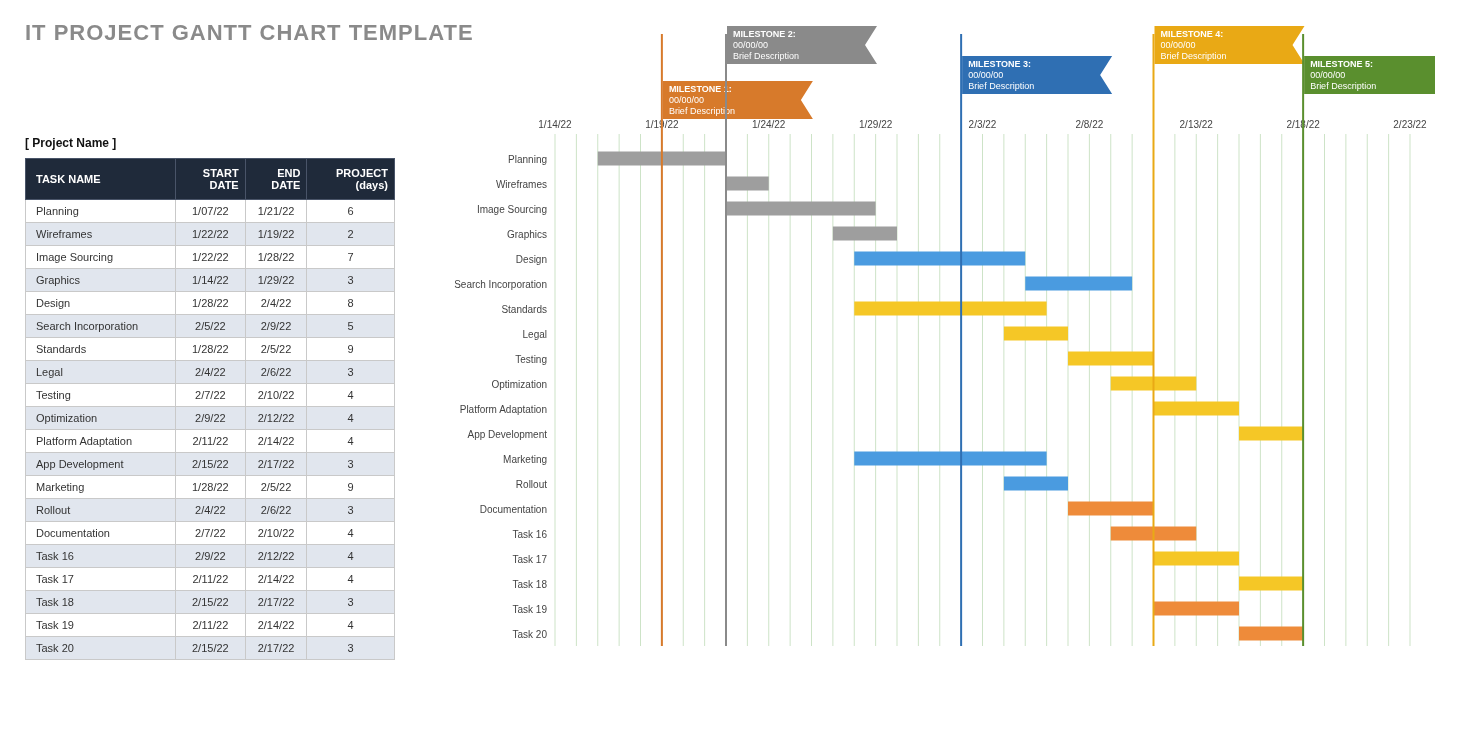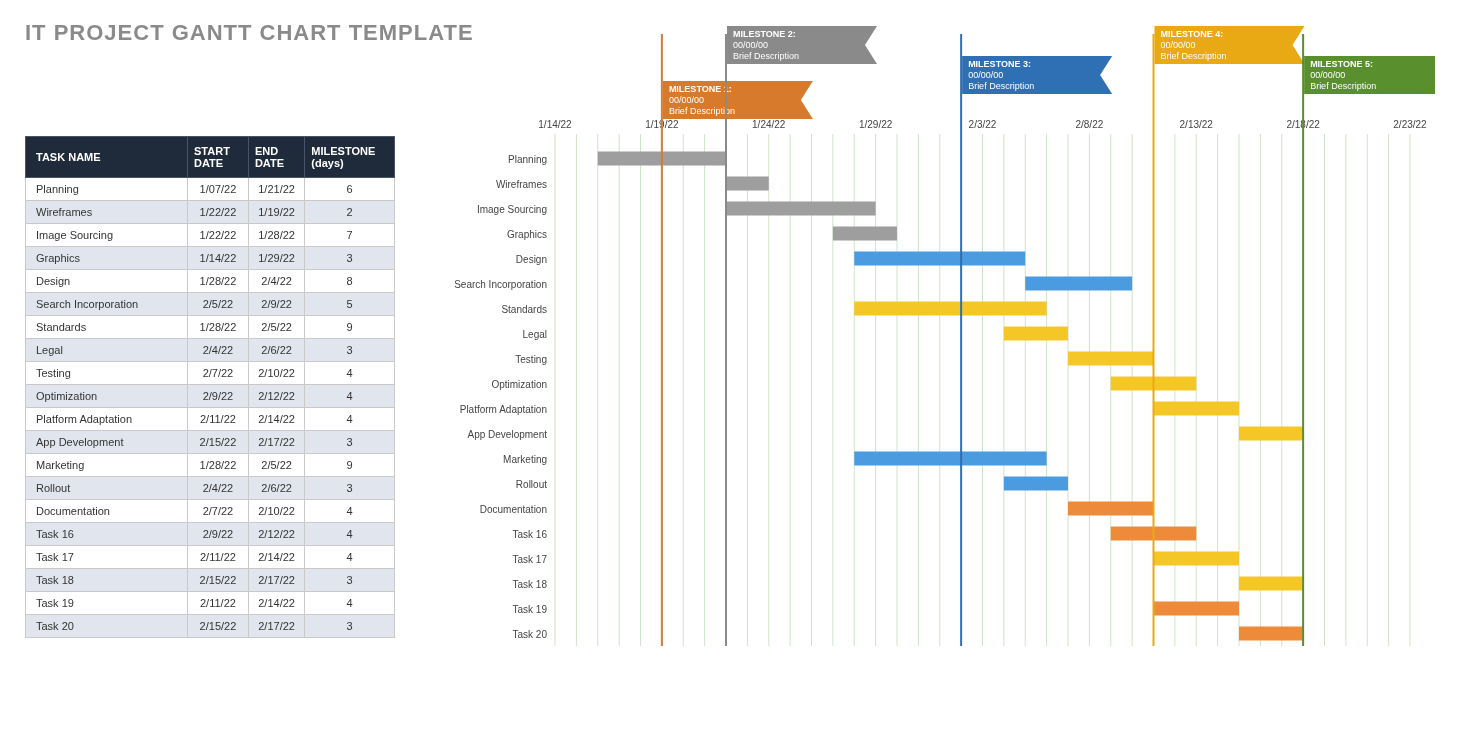--- a/index.html
+++ b/index.html
@@ -2,47 +2,48 @@
 <html><head>
 <meta charset="utf-8">
 <style>
 *{box-sizing:border-box;margin:0;padding:0}
 body{font-family:Arial,Helvetica,sans-serif;background:#fff;color:#333;padding:20px 25px;width:1471px}
 .title{font-size:22px;font-weight:700;color:#8a8a8a;letter-spacing:1px;margin-bottom:90px}
 .layout{display:flex;gap:40px;align-items:flex-start}
 .left{width:370px;flex-shrink:0}
 .pname{font-size:12px;font-weight:700;color:#111;margin-bottom:8px}
 table.tasks{width:100%;border-collapse:collapse;font-size:11px}
-table.tasks th{background:#1f2a3a;color:#fff;font-weight:700;padding:8px 6px;text-align:left;border:1px solid #495468}
-table.tasks th:first-child{text-align:left;padding-left:10px;width:162px}
+table.tasks th{background:#1f2a3a;color:#fff;font-weight:700;padding:8px 6px;text-align:right;border:1px solid #495468}
+table.tasks th:first-child{text-align:left;padding-left:10px;width:150px}
 table.tasks td{border:1px solid #c9c9c9;padding:5px 6px;text-align:center}
 table.tasks td:first-child{text-align:left;padding-left:10px}
 table.tasks tr:nth-child(even) td{background:#e1e6ee}
 table.tasks tr:nth-child(odd) td{background:#fff}
 .right{flex:1;position:relative;margin-top:-110px}
 .chart-svg{width:1000px;height:620px}
 .ms-flag{font-size:9px;fill:#fff}
 .ms-flag-line1{font-weight:700}
 .axis-txt{font-size:10px;fill:#444}
 .row-lbl{font-size:10px;fill:#444;text-anchor:end}
 </style>
 </head>
 <body>
 
 <h1 class="title">IT PROJECT GANTT CHART TEMPLATE</h1>
 
 <div class="layout">
   <div class="left">
+    <div class="pname">[ Project Name ]</div>
     <table class="tasks">
       <thead>
         <tr>
           <th>TASK NAME</th>
           <th>START DATE</th>
           <th>END DATE</th>
-          <th>MILESTONE (days)</th>
+          <th>PROJECT (days)</th>
         </tr>
       </thead>
       <tbody id="tbody">
           <tr>
             <td>Planning</td>
             <td>1/07/22</td>
             <td>1/21/22</td>
             <td>6</td>
           </tr>
           <tr>

